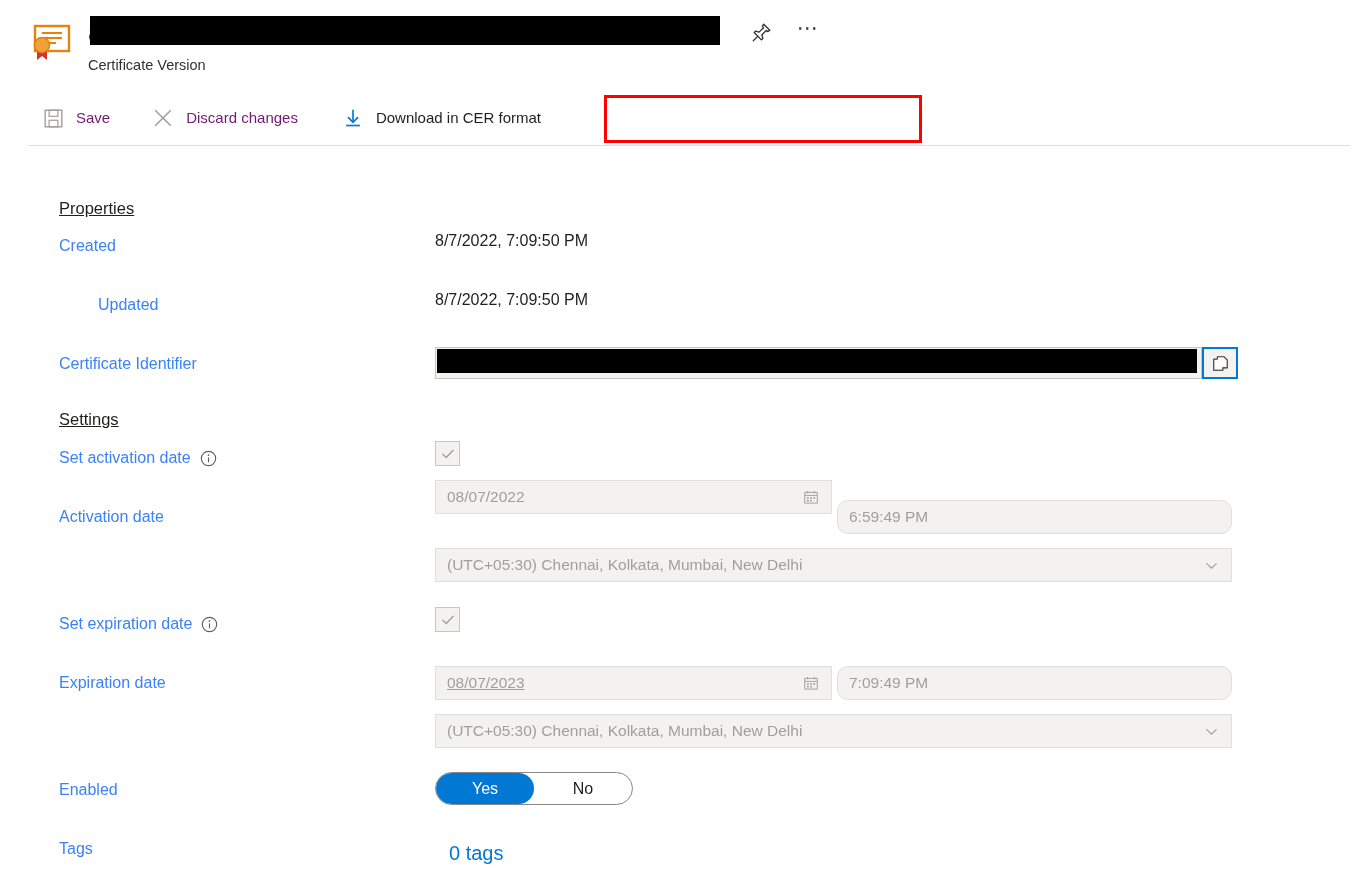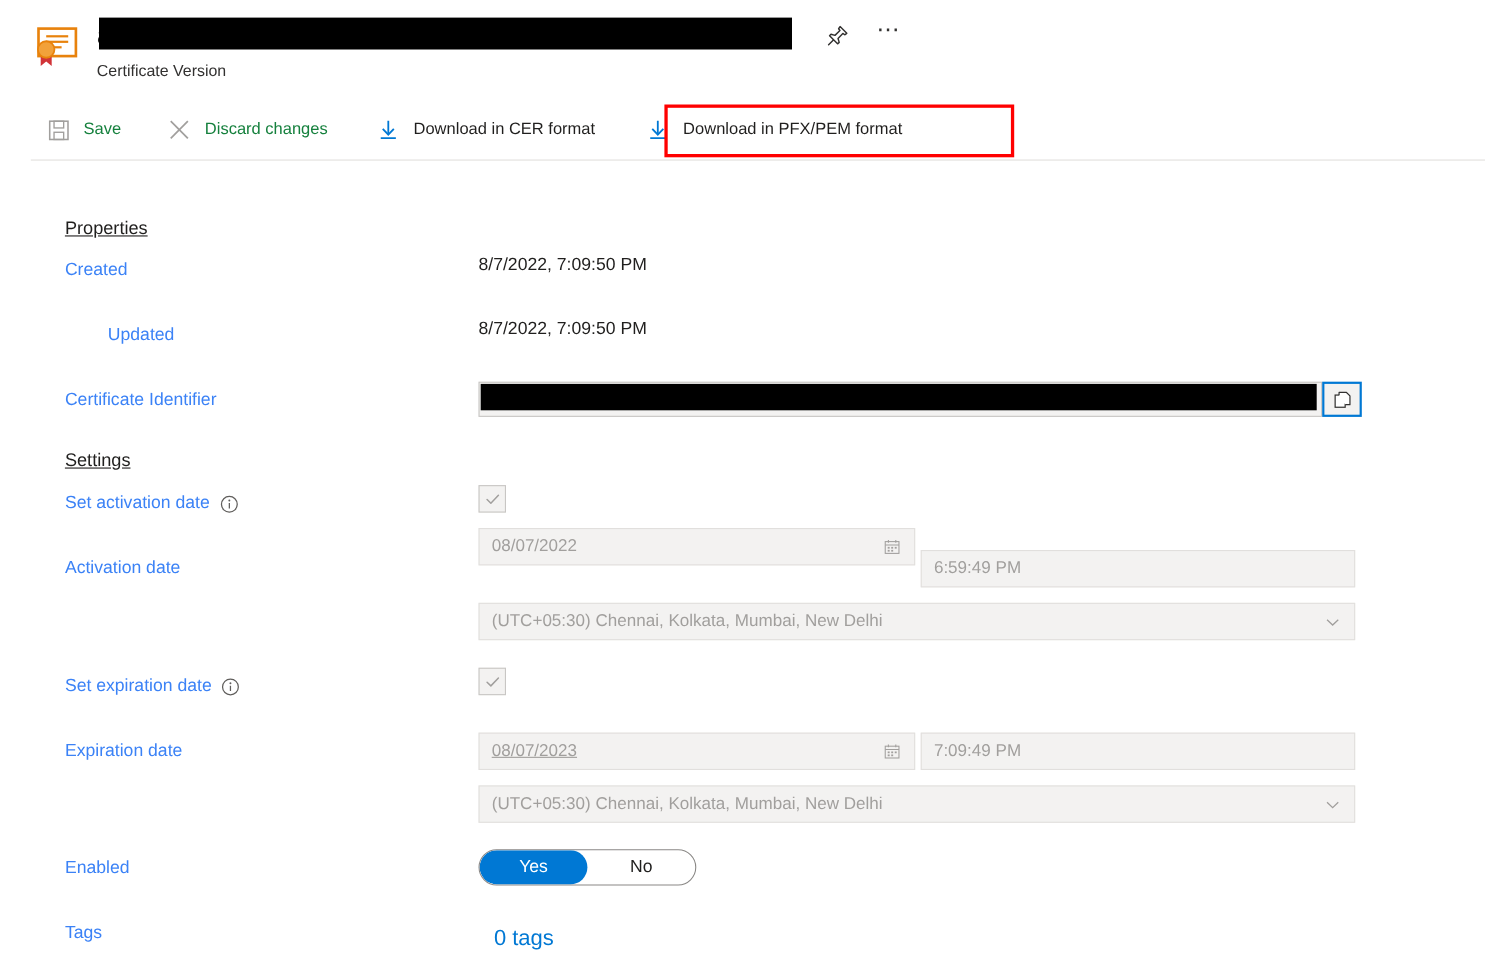--- a/index.html
+++ b/index.html
@@ -105,21 +105,21 @@
     display: flex;
     align-items: center;
     height: 42px;
     padding: 0 12px 0 10px;
     font-size: 15px;
     white-space: nowrap;
     cursor: pointer;
     box-sizing: border-box;
   }
   .cmd.disabled {
-    color: #15803d;
+    color: #701a75;
     cursor: default;
     justify-content: space-between;
   }
   .cmd.enabled {
     color: #201f1e;
   }
   .cmd .glyph {
     display: inline-flex;
     align-items: center;
     justify-content: center;
@@ -256,21 +256,21 @@
     color: #a19f9d;
     display: flex;
     align-items: center;
     padding: 0 11px;
     height: 34px;
   }
   .fld .txt { flex: 1; line-height: 20px; white-space: nowrap; }
   .fld .trail { display: flex; align-items: center; justify-content: center; width: 18px; flex: none; }
 
   .date-fld  { left: 435px; width: 397px; }
-  .time-fld  { left: 837px; width: 395px; }
+  .time-fld  { left: 837px; width: 395px; border-radius: 11px; }
   .tz-fld    { left: 435px; width: 797px; }
 
   
   .toggle {
     position: absolute;
     left: 435px;
     top: 772px;
     width: 198px;
     height: 33px;
     border: 1px solid #8a8886;
@@ -369,30 +369,20 @@
     <span class="glyph">
       <svg viewBox="0 0 24 24" width="22" height="22">
         <line x1="12" y1="3" x2="12" y2="16" stroke="#0078d4" stroke-width="1.8"></line>
         <path d="M6.5 11 L12 16.8 L17.5 11" fill="none" stroke="#0078d4" stroke-width="1.8" stroke-linejoin="miter"></path>
         <line x1="4.5" y1="20.2" x2="19.5" y2="20.2" stroke="#0078d4" stroke-width="1.8"></line>
       </svg>
     </span>
     <span class="cmd-label">Download in CER format</span>
   </div>
 
-  <div class="cmd enabled" style="margin-left:22px;">
-    <span class="glyph">
-      <svg viewBox="0 0 24 24" width="22" height="22">
-        <line x1="12" y1="3" x2="12" y2="16" stroke="#0078d4" stroke-width="1.8"></line>
-        <path d="M6.5 11 L12 16.8 L17.5 11" fill="none" stroke="#0078d4" stroke-width="1.8" stroke-linejoin="miter"></path>
-        <line x1="4.5" y1="20.2" x2="19.5" y2="20.2" stroke="#0078d4" stroke-width="1.8"></line>
-      </svg>
-    </span>
-    <span class="cmd-label">Download in PFX/PEM format</span>
-  </div>
 </div>
 
 <div class="cmd-highlight-box"></div>
 <div class="divider"></div>
 
 <div class="body">
 
   <div class="section-head" style="top:52px;">Properties</div>
 
   <div class="row-label" style="top:90px;">Created</div>

